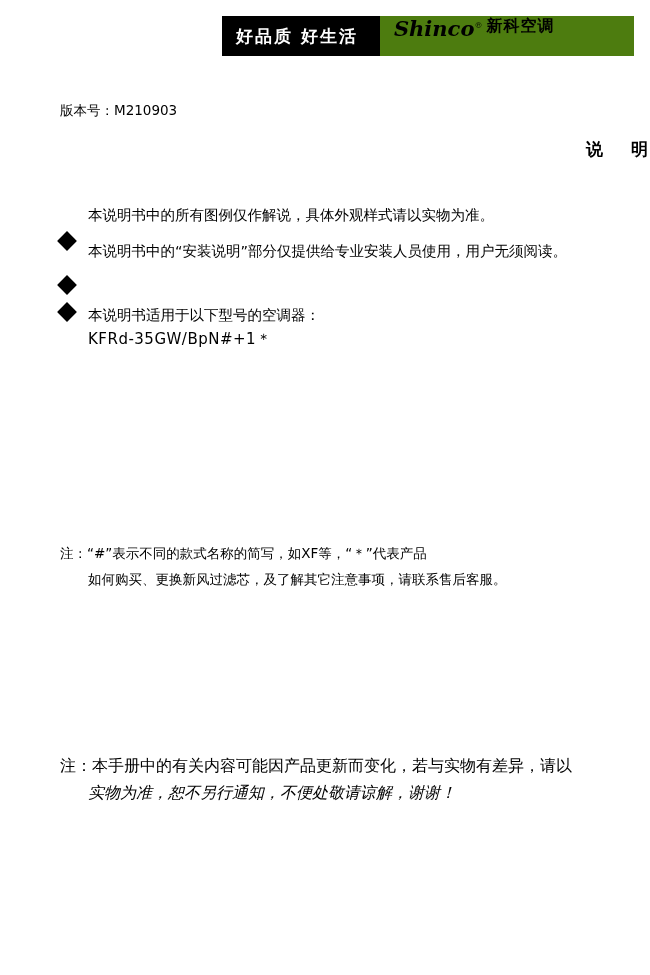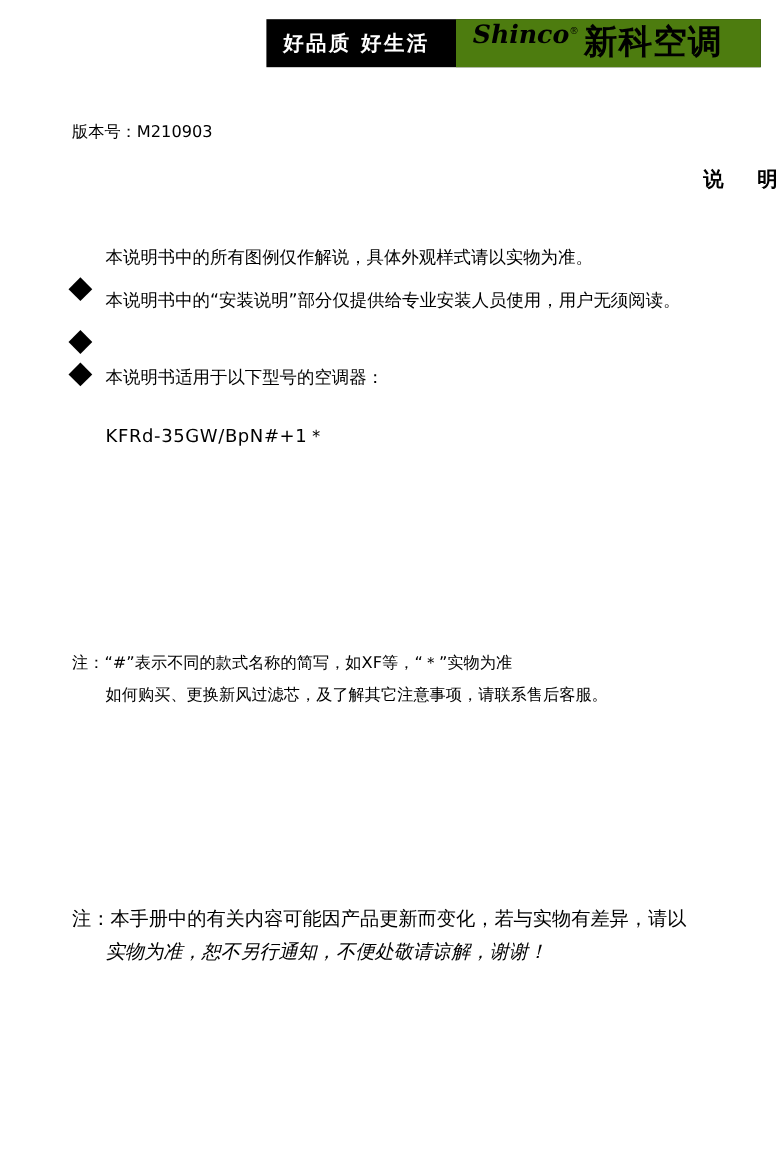--- a/index.html
+++ b/index.html
@@ -59,21 +59,21 @@
   }
   .brand-reg {
     font-size: 8px;
     vertical-align: super;
     font-style: normal;
     font-weight: normal;
   }
   .brand-cn {
     font-family: "DejaVu Sans", "Liberation Sans", sans-serif;
     font-weight: bold;
-    font-size: 28px;
+    font-size: 16px;
     color: #000000;
     margin-left: 4px;
     letter-spacing: 1px;
   }
 
   
   .codes {
     position: absolute;
     top: 100px;
     left: 60px;
@@ -130,21 +130,20 @@
   .p1 .bullet { top: 42px; }
   .p2 { margin-top: 22px; }
   .p2 .bullet { top: 34px; }
   .p3 { margin-top: 16px; }
   .p3 .bullet { top: 5px; }
   .p4 { margin-top: 34px; }
   .p4 .bullet { top: 5px; }
 
   .model {
     margin-left: 88px;
-    margin-top: 24px;
     font-size: 15px;
     letter-spacing: 0.5px;
   }
 
   
   .note1 {
     position: absolute;
     top: 540px;
     left: 60px;
     right: 50px;
@@ -197,20 +196,20 @@
 
   <div class="para-row p4">
     <span class="bullet"></span>
     <div class="para-text">本说明书适用于以下型号的空调器：</div>
   </div>
 
   <div class="model">KFRd-35GW/BpN#+1＊</div>
 </div>
 
 <div class="note1">
-  <span>注：“#”表示不同的款式名称的简写，如XF等，“＊”实物为准</span>
+  <span>注：“#”表示不同的款式名称的简写，如XF等，“＊”代表产品</span>
   <span class="cont">如何购买、更换新风过滤芯，及了解其它注意事项，请联系售后客服。</span>
 </div>
 
 <div class="note2">
   <span>注：本手册中的有关内容可能因产品更新而变化，若与实物有差异，请以</span>
   <span class="cont">实物为准，恕不另行通知，不便处敬请谅解，谢谢！</span>
 </div>
 
 </body></html>

